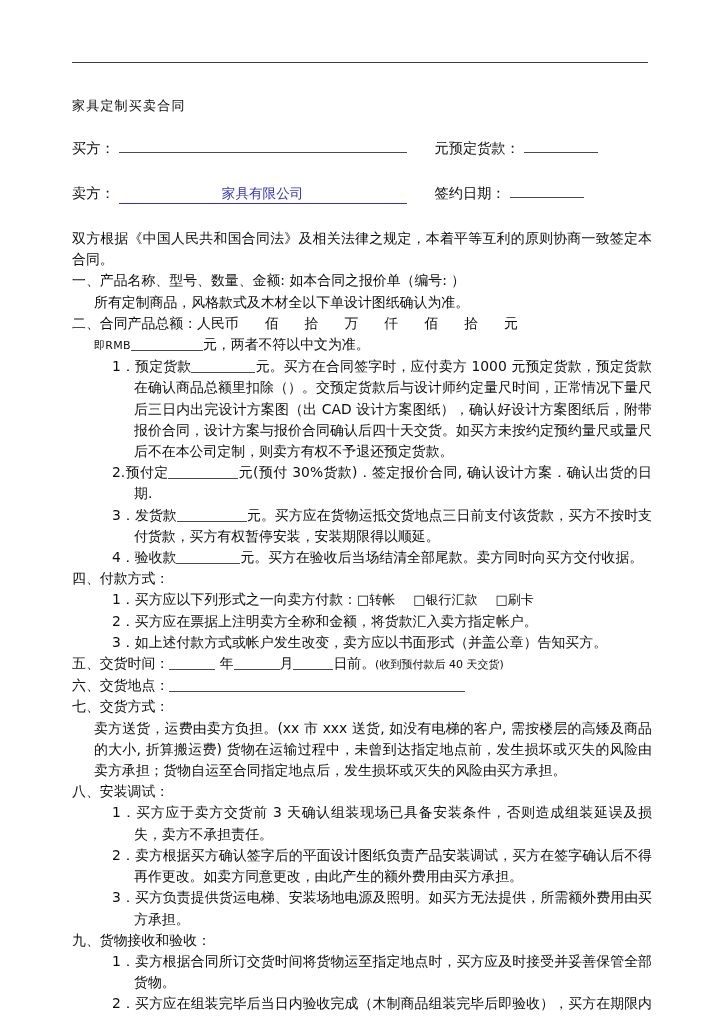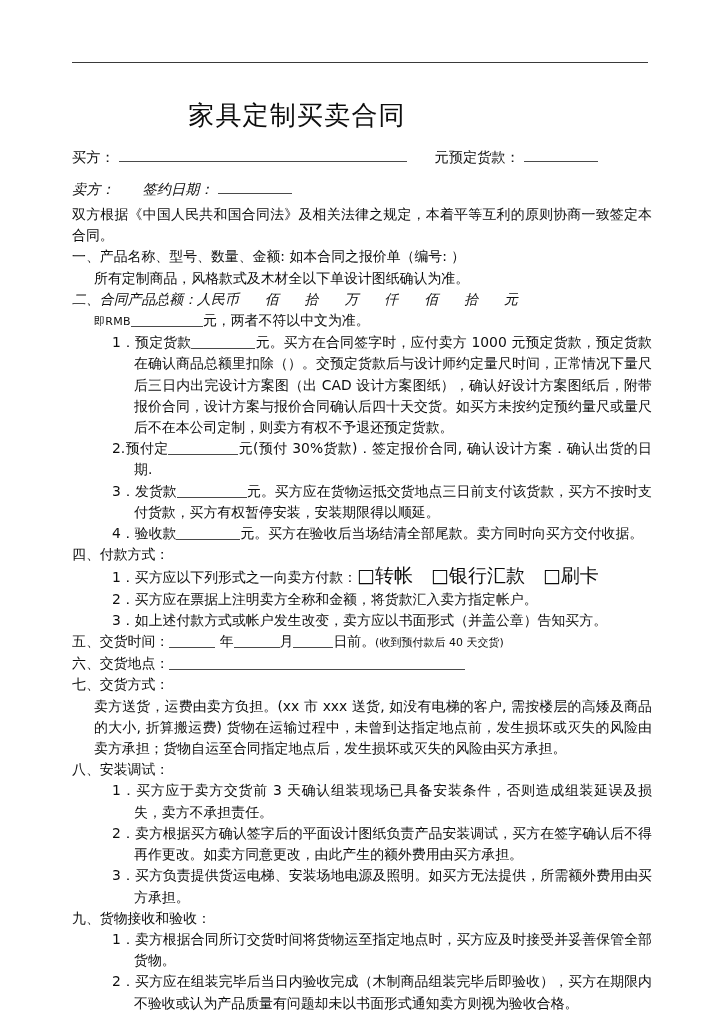--- a/index.html
+++ b/index.html
@@ -30,37 +30,36 @@
     height: 0;
     border-top: 1.6px solid #3a3a3a;
   }
   .content {
     position: absolute;
     left: 72px;
     top: 84px;
     width: 580px;
   }
   .doc-title {
-    text-align: center;
-    font-size: 26px;
+    font-size: 13px;
     line-height: 30px;
     letter-spacing: 1.2px;
     font-weight: normal;
-    margin: 16px 0 14px 0;
+    margin: 7px 0 14px 0;
     padding-right: 130px;
   }
   
   .party-row {
     display: flex;
     align-items: baseline;
     font-size: 14.2px;
     line-height: 22px;
-    margin-bottom: 8px;
-  }
-  .party-row.second { margin-bottom: 4px; font-style: italic; }
+    margin-bottom: 21px;
+  }
+  .party-row.second { margin-bottom: 24px; }
   .lbl { white-space: nowrap; }
   .fill {
     display: inline-block;
     border-bottom: 1.1px solid #4a4a4a;
     height: 17px;
     margin: 0 0 0 4px;
     position: relative;
   }
   .fill.buyer { width: 288px; }
   .fill.seller {
@@ -95,23 +94,23 @@
     vertical-align: -2px;
   }
   .b-64 { width: 64px; }
   .b-70 { width: 70px; }
   .b-72 { width: 72px; }
   .b-46 { width: 46px; }
   .b-40 { width: 40px; }
   .b-place { width: 296px; }
   .rmb-label { font-size: 11px; letter-spacing: .3px; }
   .small-num { font-size: 11px; }
-  .wide-amt span { display: inline-block; font-style: italic; }
+  .wide-amt span { display: inline-block; }
   .amt-gap { display: inline-block; width: 26px; }
-  .cbox { font-size: 19px; }
+  .cbox { font-size: 13px; }
   .opt-gap { display: inline-block; width: 18px; }
 </style>
 </head>
 <body>
 
 <div class="page">
 
   <div class="top-rule"></div>
 
   <div class="content">
@@ -120,20 +119,21 @@
 
     <div class="party-row">
       <span class="lbl">买方：</span>
       <span class="fill buyer"></span>
       <span class="lbl gap-right">元预定货款：</span>
       <span class="fill small"></span>
     </div>
 
     <div class="party-row second">
       <span class="lbl">卖方：</span>
+      <span class="fill seller">家具有限公司</span>
       <span class="lbl gap-right">签约日期：</span>
       <span class="fill small"></span>
     </div>
 
     <p class="line lvl0">双方根据《中国人民共和国合同法》及相关法律之规定，本着平等互利的原则协商一致签定本合同。</p>
 
     <p class="line lvl0">一、产品名称、型号、数量、金额: 如本合同之报价单（编号:    ）</p>
     <p class="line lvl1">所有定制商品，风格款式及木材全以下单设计图纸确认为准。</p>
 
     <p class="line lvl0 wide-amt"><span>二、合同产品总额：人民币</span><span class="amt-gap"></span><span>佰</span><span class="amt-gap"></span><span>拾</span><span class="amt-gap"></span><span>万</span><span class="amt-gap"></span><span>仟</span><span class="amt-gap"></span><span>佰</span><span class="amt-gap"></span><span>拾</span><span class="amt-gap"></span><span>元</span></p>

